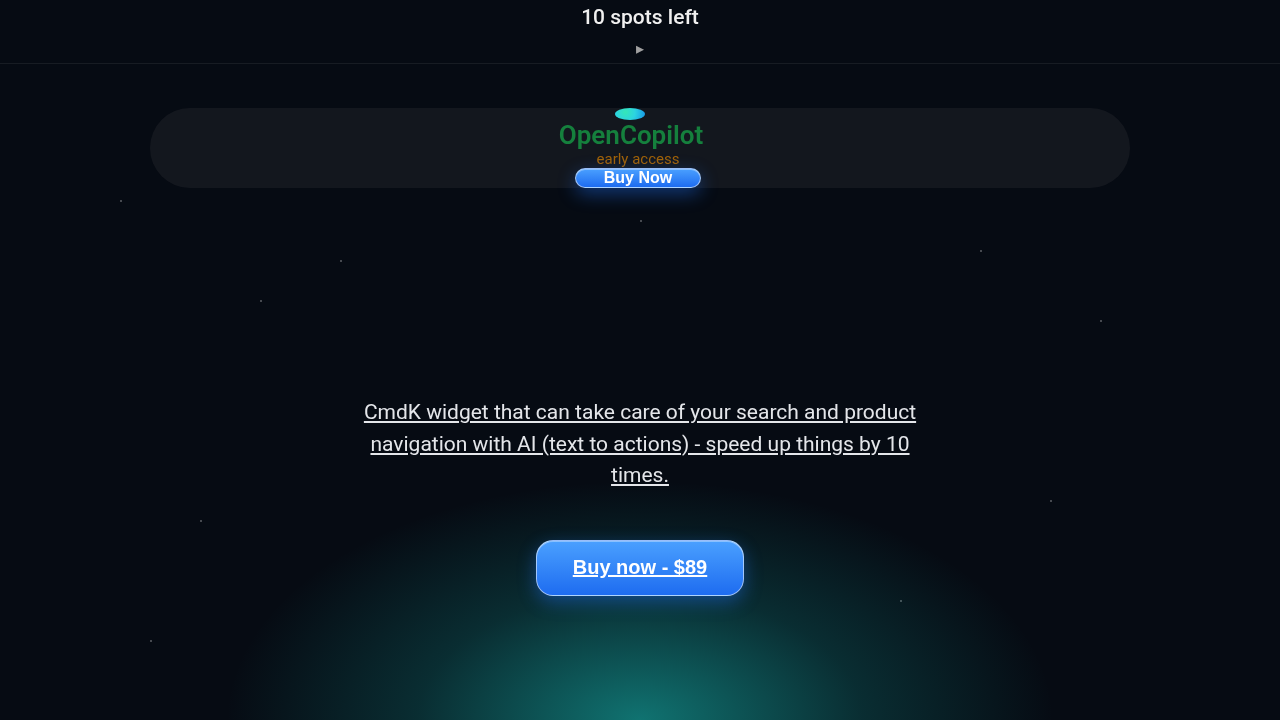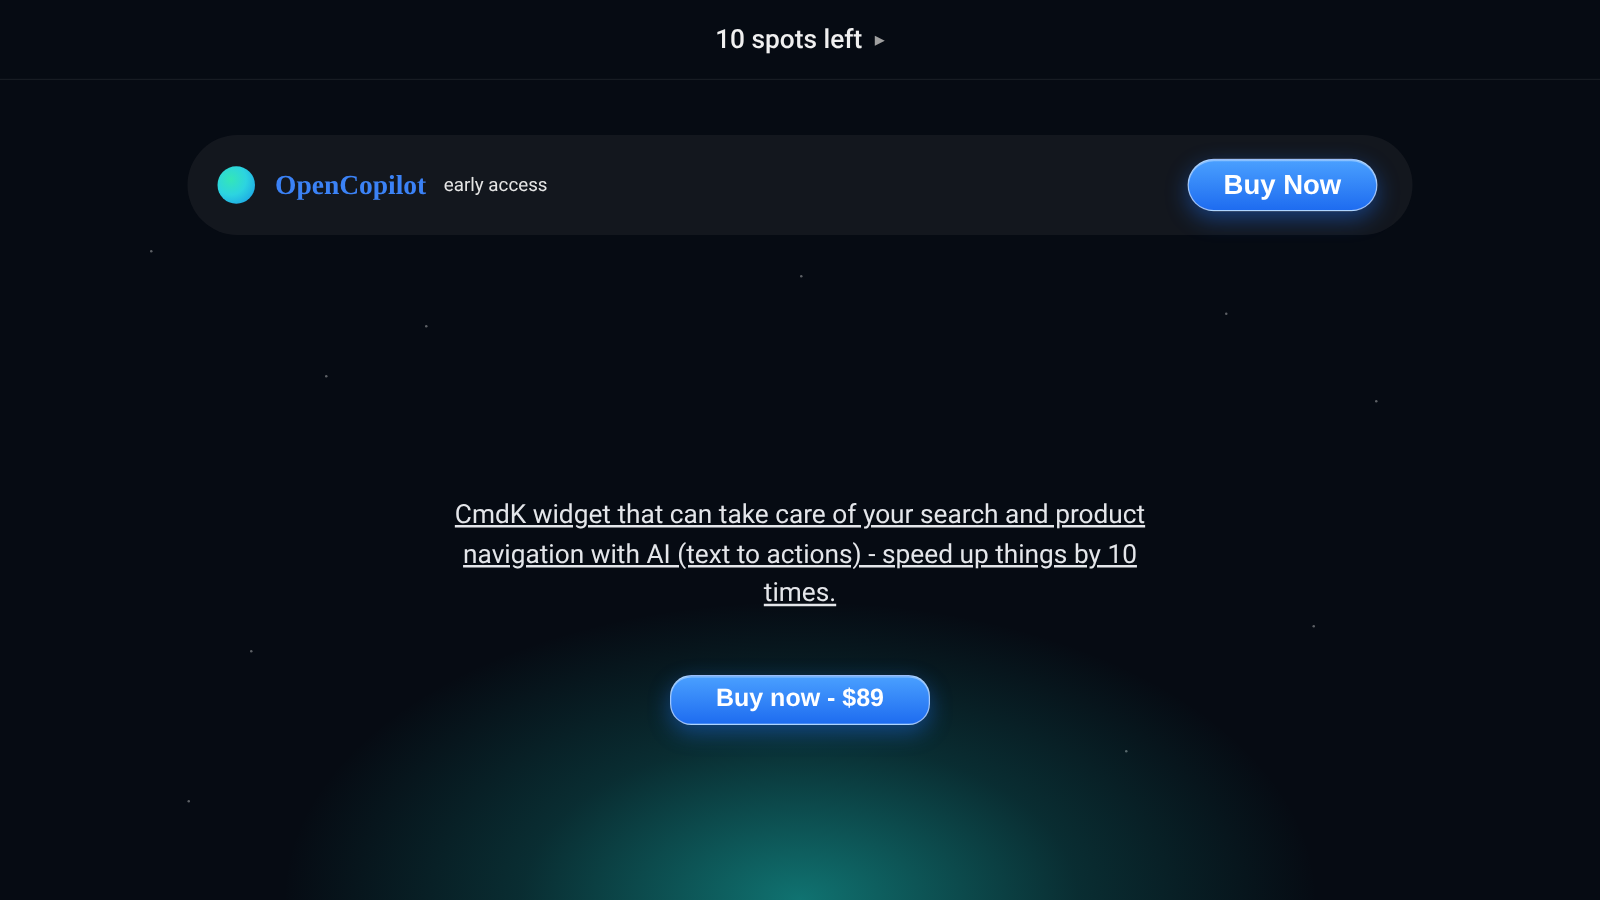--- a/index.html
+++ b/index.html
@@ -1,18 +1,19 @@
 <!DOCTYPE html>
 <html><head>
 <meta charset="utf-8">
 <style>
 * {
   margin: 0;
   padding: 0;
   box-sizing: border-box;
+  flex-direction: column;
 }
 body {
   width: 1280px;
   height: 720px;
   background: #060b13;
   font-family: -apple-system, BlinkMacSystemFont, "Segoe UI", Roboto, sans-serif;
   overflow: hidden;
   position: relative;
 }
 .stars {
@@ -65,28 +66,27 @@
   z-index: 2;
 }
 .logo {
   width: 30px;
   height: 30px;
   border-radius: 50%;
   background: radial-gradient(circle at 35% 35%, #34e6b8 0%, #2cd4e0 45%, #1694e8 100%);
   margin-right: 16px;
 }
 .brand {
-  color: #3b82f6;
-  font-size: 22px;
+  color: #15803d;
+  font-size: 26px;
   font-weight: 600;
   margin-right: 14px;
-  font-family: Liberation Serif, serif;
 }
 .badge {
-  color: #e5e5e5;
+  color: #a16207;
   font-size: 15px;
   font-weight: 400;
 }
 .nav-spacer {
   flex: 1;
 }
 .btn {
   display: inline-flex;
   align-items: center;
   justify-content: center;
@@ -95,21 +95,21 @@
   font-weight: 600;
   border: 1px solid rgba(255,255,255,0.55);
   border-radius: 999px;
   cursor: pointer;
   box-shadow: 0 6px 18px rgba(30,110,240,0.45), inset 0 1px 0 rgba(255,255,255,0.35);
   text-align: center;
 }
 .nav .btn {
   height: 42px;
   padding: 0 28px;
-  font-size: 22px;
+  font-size: 16px;
 }
 .hero {
   margin-top: 96px;
   text-align: center;
   position: relative;
   z-index: 2;
 }
 .headline {
   font-size: 62px;
   font-weight: 700;
@@ -135,24 +135,25 @@
   color: #e4e6ea;
   font-size: 21px;
   line-height: 1.5;
   font-weight: 400;
   text-decoration: underline;
 }
 .cta {
   margin-top: 48px;
 }
 .cta .btn {
-  height: 40px;
+  height: 56px;
   padding: 0 36px;
   font-size: 20px;
   border-radius: 17px;
+  text-decoration: underline;
 }
 </style>
 </head>
 <body>
 
 <div class="stars">
   <div class="star" style="left:120px;top:200px"></div>
   <div class="star" style="left:260px;top:300px"></div>
   <div class="star" style="left:340px;top:260px"></div>
   <div class="star" style="left:980px;top:250px"></div>

